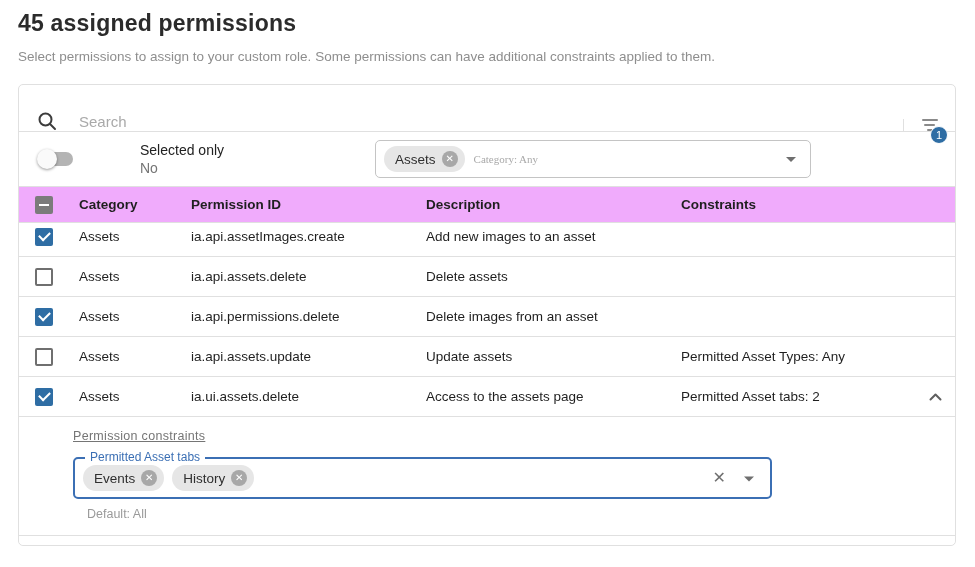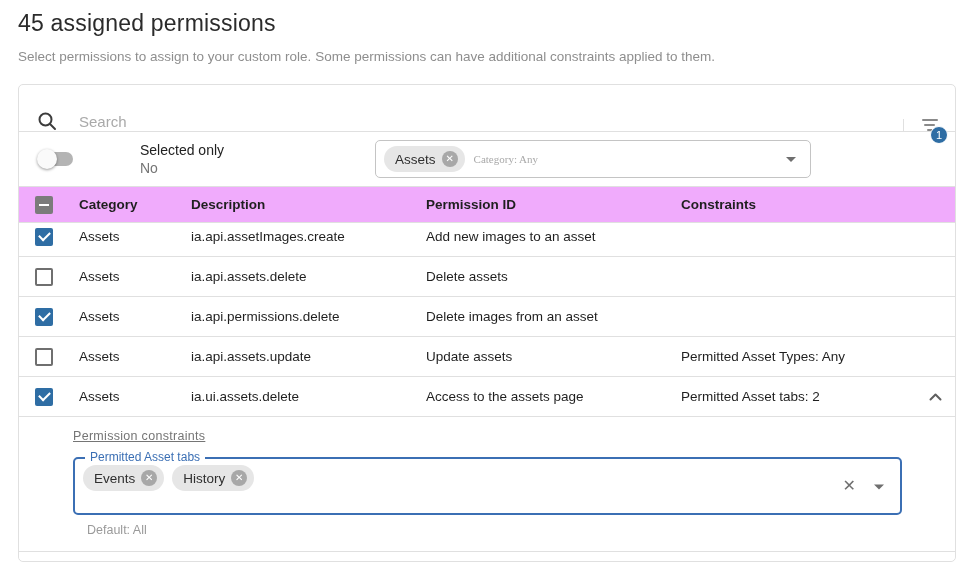--- a/index.html
+++ b/index.html
@@ -6,21 +6,21 @@
     --accent-blue:#2e6da4;
     --focus-blue:#3b6fb4;
     --border:#e0e0e0;
     --text:#212121;
     --text-sec:#8e8e8e;
     --text-mid:#757575;
   }
   *{box-sizing:border-box;margin:0;padding:0;}
   html,body{width:975px;height:567px;background:#fff;font-family:"Liberation Sans",sans-serif;color:var(--text);overflow:hidden;}
   .page{padding:10px 18px 0 18px;}
-  .page-title{font-size:23px;font-weight:400;color:#2b2b2b;margin-bottom:12px;letter-spacing:.2px;}
+  .page-title{font-size:23px;font-weight:700;color:#2b2b2b;margin-bottom:12px;letter-spacing:.2px;}
   .page-subtitle{font-size:13.5px;color:var(--text-sec);margin-bottom:20px;}
   .panel{width:938px;border:1px solid var(--border);border-radius:5px;background:#fff;}
   
   .search-row{display:flex;align-items:flex-end;height:47px;border-bottom:1px solid var(--border);}
   .search-left{display:flex;align-items:center;flex:1;padding-left:18px;}
   .search-icon{width:20px;height:20px;flex:0 0 auto;margin-right:22px;}
   .search-input{border:none;outline:none;flex:1;font-size:15px;font-family:"Liberation Sans",sans-serif;color:var(--text);background:transparent;}
   .search-input::placeholder{color:#a9a9a9;}
   .filter-btn{width:52px;border-left:1px solid var(--border);display:flex;align-items:center;justify-content:center;position:relative;cursor:pointer;}
   .filter-icon{display:flex;flex-direction:column;align-items:center;gap:3px;}
@@ -54,21 +54,21 @@
   .checkbox{width:18px;height:18px;border-radius:2px;display:flex;align-items:center;justify-content:center;cursor:pointer;}
   .checkbox.checked{background:var(--accent-blue);}
   .checkbox.checked::after{content:"";width:9px;height:5px;border-left:2px solid #fff;border-bottom:2px solid #fff;transform:rotate(-45deg) translate(1px,-1px);}
   .checkbox.unchecked{background:#fff;border:2px solid #6f6f6f;}
   .checkbox.indeterminate{background:#7b7b7b;}
   .checkbox.indeterminate::after{content:"";width:10px;height:2px;background:#fff;}
   .expander{display:flex;align-items:center;justify-content:center;cursor:pointer;}
   
   .constraint-panel{padding:12px 0 14px 54px;border-bottom:1px solid var(--border);}
   .cp-label{font-size:12.5px;color:var(--text-mid);letter-spacing:.3px;margin-bottom:14px;text-decoration:underline;}
-  .fieldset{position:relative;width:829px;border:2px solid var(--focus-blue);border-radius:5px;min-height:42px;display:flex;align-items:flex-start;padding:6px 70px 22px 8px;}
+  .fieldset{position:relative;width:699px;border:2px solid var(--focus-blue);border-radius:5px;min-height:42px;display:flex;align-items:flex-start;padding:6px 70px 6px 8px;}
   .fieldset-legend{position:absolute;top:-9px;left:10px;background:#fff;padding:0 5px;font-size:12px;color:var(--focus-blue);}
   .fieldset .chip{margin-right:8px;}
   .clear-x{position:absolute;right:44px;top:50%;transform:translateY(-50%);font-size:16px;color:#6f6f6f;cursor:pointer;line-height:1;}
   .fieldset .caret-down{position:absolute;right:16px;top:50%;transform:translateY(-30%);}
   .cp-helper{font-size:12.5px;color:#9a9a9a;margin:8px 0 0 14px;}
   .bottom-strip{height:9px;border-radius:0 0 5px 5px;background:#fff;}
 </style>
 </head>
 <body>
 
@@ -111,22 +111,22 @@
           <span class="chip-x">✕</span>
         </span>
         <span class="select-placeholder">Category: Any</span>
         <span class="caret-down"></span>
       </div>
     </div>
 
     <div class="grid thead">
       <span class="checkbox indeterminate"></span>
       <span class="cell">Category</span>
+      <span class="cell">Permission ID</span>
       <span class="cell">Description</span>
-      <span class="cell">Permission ID</span>
       <span class="cell">Constraints</span>
       <span></span>
     </div>
 
     <div class="rows-viewport">
       <div class="grid trow clipped">
         <span class="checkbox checked"></span>
         <span class="cell">Assets</span>
         <span class="cell">ia.api.assetImages.create</span>
         <span class="cell">Add new images to an asset</span>

